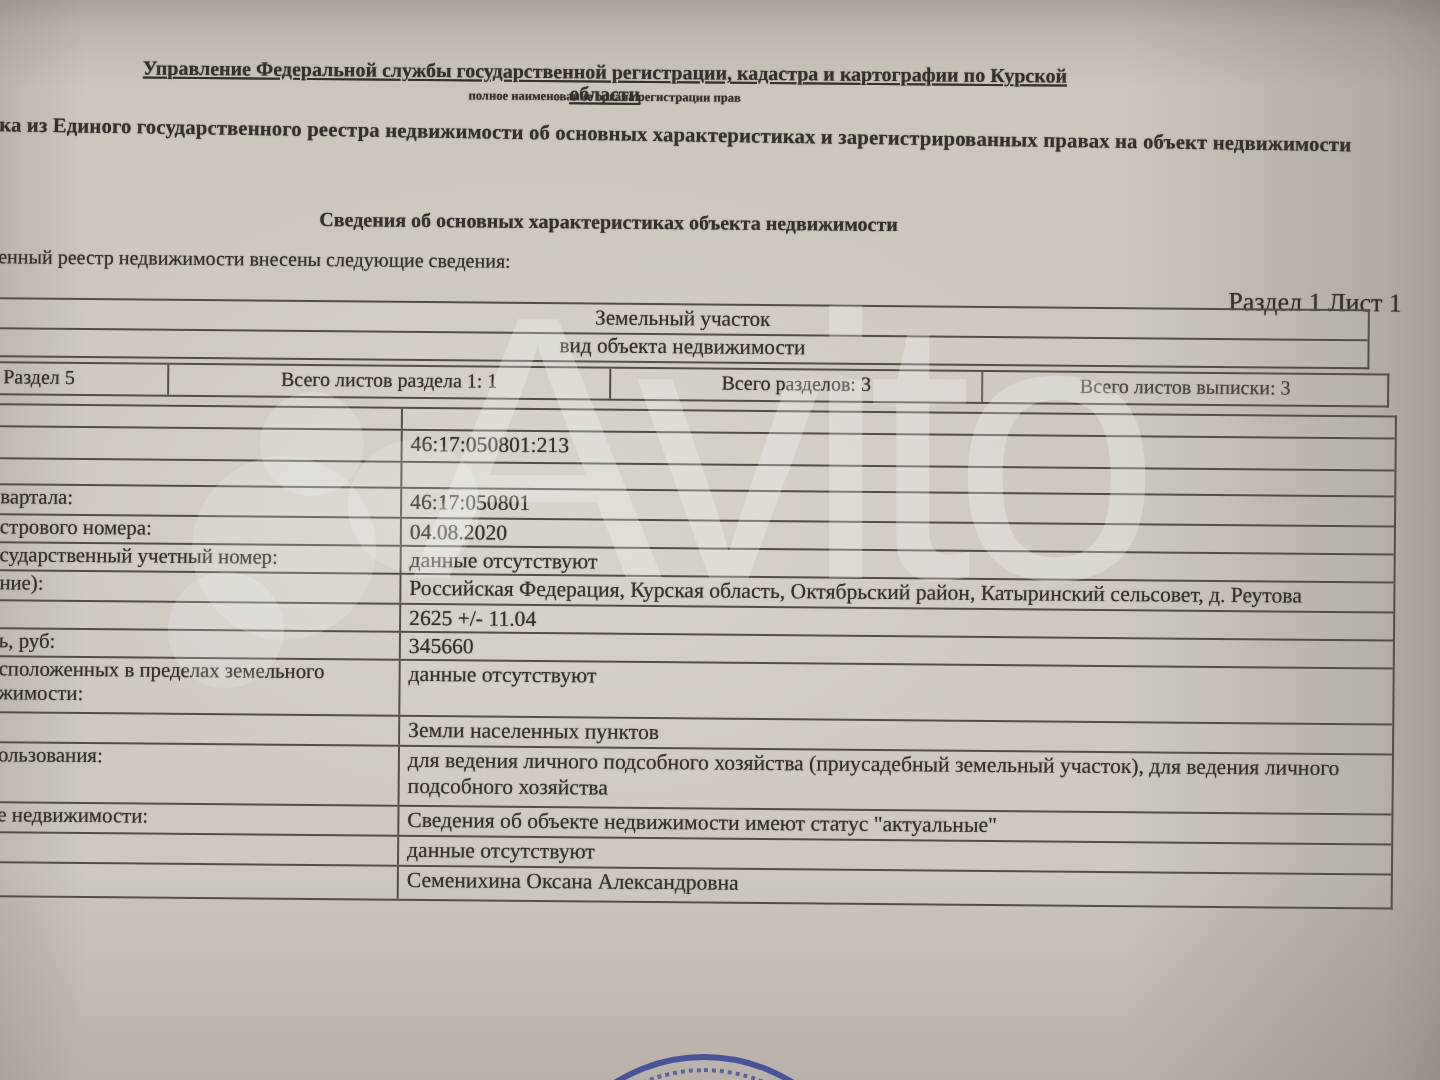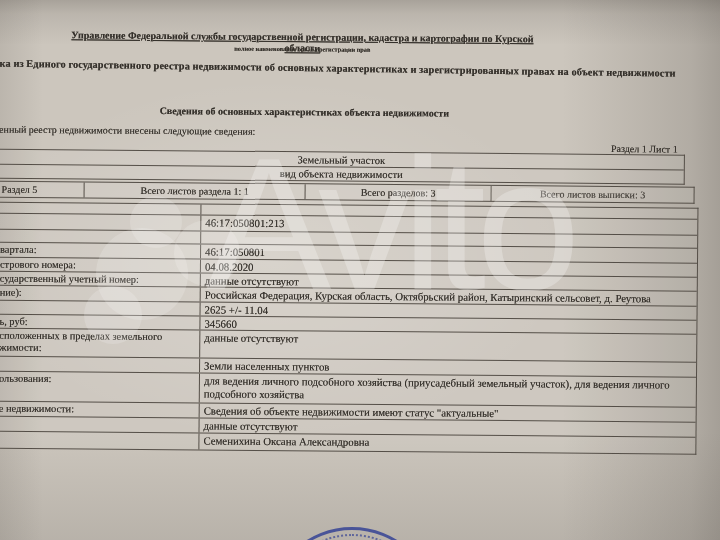--- a/index.html
+++ b/index.html
@@ -12,21 +12,21 @@
       linear-gradient(180deg, rgba(40,35,30,0.22) 0, rgba(40,35,30,0.10) 14px, rgba(40,35,30,0) 45px, rgba(40,35,30,0) 80%, rgba(40,35,30,0.12) 100%),
       #ccc6bd;
   }
   .rot{position:absolute;left:0;top:0;width:720px;height:540px;transform:rotate(0.5deg);transform-origin:40px 30px;}
   .t{position:absolute;white-space:nowrap;text-shadow:0 0 0.6px rgba(62,56,48,0.75);}
   .authority{left:55px;top:29px;width:495px;text-align:center;font-weight:bold;font-size:10px;text-decoration:underline;white-space:normal;}
   .authority-caption{left:55px;top:43px;width:495px;text-align:center;font-size:6.3px;font-weight:bold;}
   .doc-title{left:0;top:58px;width:710px;font-weight:bold;font-size:10.3px;letter-spacing:0.1px;transform:rotate(0.35deg);transform-origin:0 0;}
   .section-title{left:150px;top:104px;width:310px;text-align:center;font-weight:bold;font-size:10px;}
   .intro{left:0;top:124px;font-size:10px;}
-  .page-marker{left:612px;top:138px;width:90px;font-size:10px;text-align:left;}
+  .page-marker{left:612px;top:138px;width:90px;font-size:13px;text-align:right;}
 
   .tbl{position:absolute;left:0;top:149px;width:700px;font-size:10.6px;}
   .blk{border:1px solid #544e47;border-left:none;background:rgba(255,255,255,0.05);}
   .blkA{margin-right:14px;}
   .blkB{margin-top:2px;margin-right:4px;}
   .blkC{margin-top:4px;}
   .crow{display:flex;align-items:center;}
   .crow + .crow{border-top:1px solid #544e47;}
   .full{justify-content:center;text-align:center;text-shadow:0 0 0.6px rgba(62,56,48,0.75);}
   .h13{height:13px;}.h14{height:14px;}.h15{height:15px;}.h16{height:16px;}

